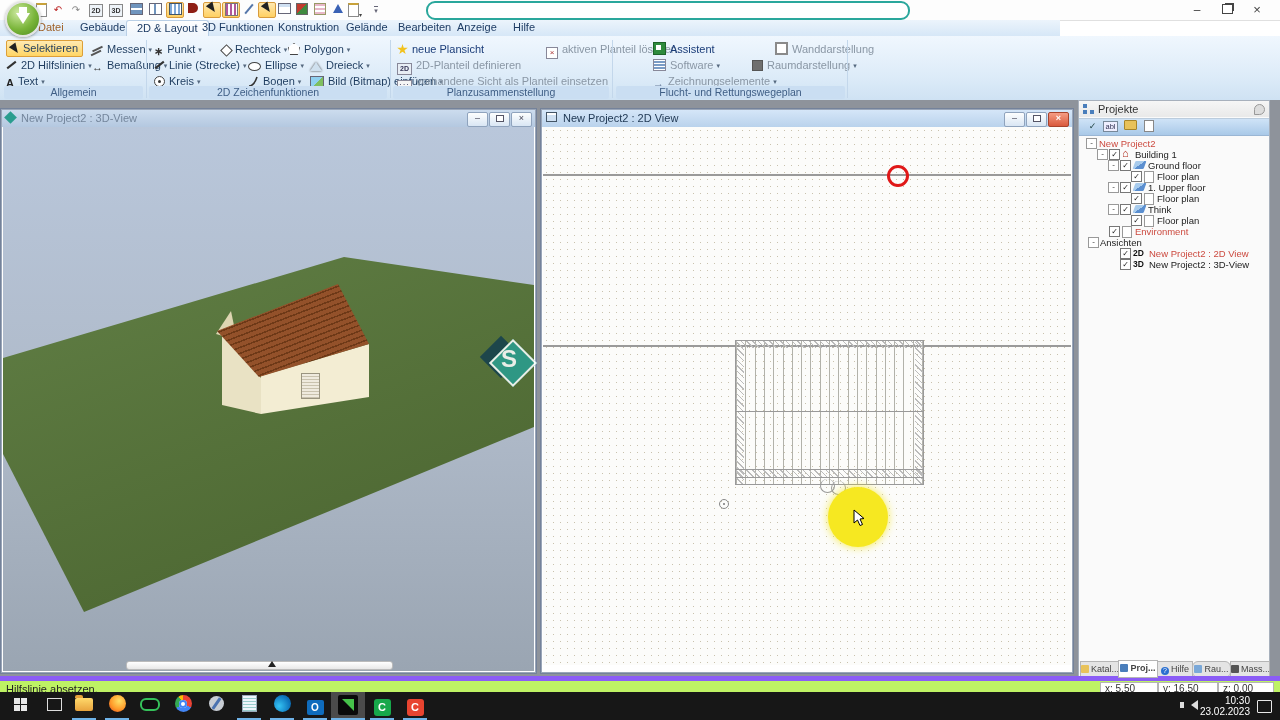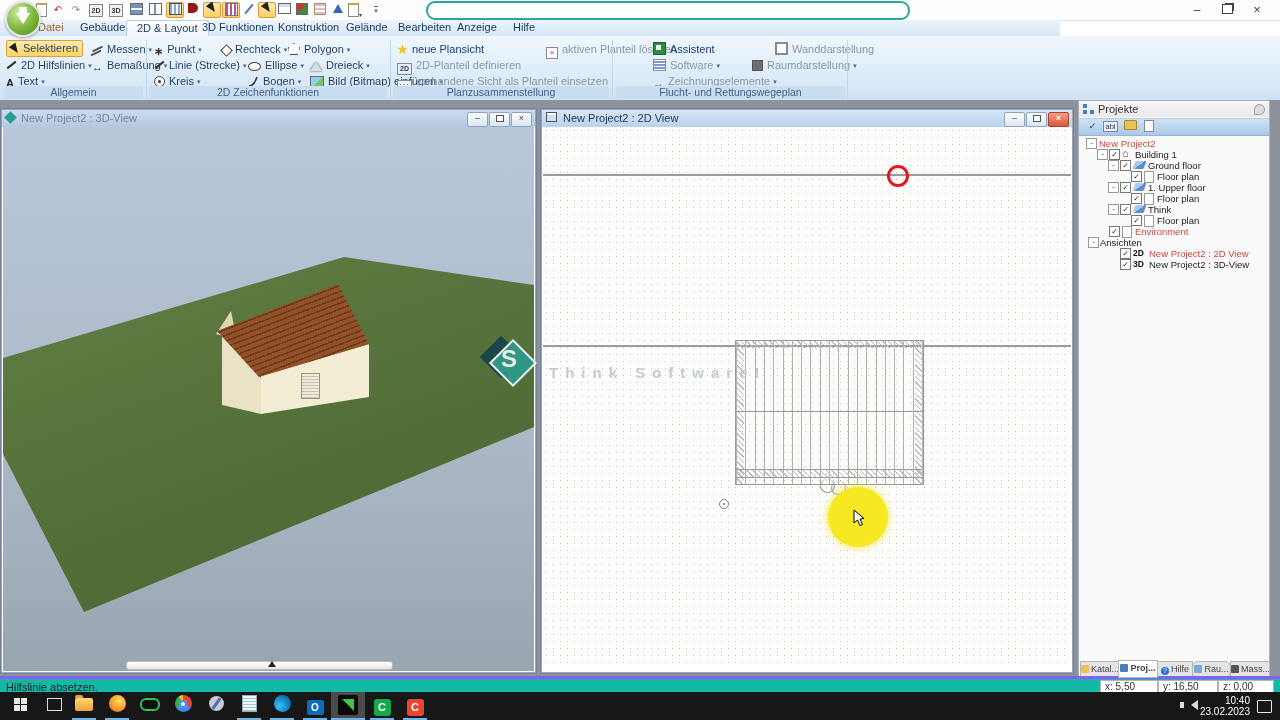--- a/index.html
+++ b/index.html
@@ -133,21 +133,21 @@
   .tcb{position:absolute;width:9px;height:9px;border:1px solid #777;background:#fff;font-size:8px;line-height:9px;text-align:center;color:#222;top:0;}
   .tico-house{position:absolute;top:-1px;font-size:11px;color:#b03020;font-weight:bold;}
   .tico-floor{position:absolute;top:1px;width:11px;height:8px;background:linear-gradient(135deg,#a8cbec 50%,#5b8fd0 50%);transform:skewX(-20deg);border-radius:1px;}
   .tico-page{position:absolute;top:0;width:8px;height:10px;background:#fff;border:1px solid #999;}
   .tbadge{position:absolute;top:0;font-size:8.5px;font-weight:bold;color:#111;}
   .tred{color:#cc4a3f;}
   .ptab{position:absolute;top:560px;height:15px;font-size:9px;line-height:15px;color:#444;background:#e4e4e4;border:1px solid #b5b5b5;text-align:center;white-space:nowrap;overflow:hidden;}
   .ptab.active{background:#fff;font-weight:bold;height:16px;top:559px;z-index:2;}
   .ptico{display:inline-block;width:8px;height:8px;margin-right:2px;vertical-align:-1px;border-radius:1px;}
   
-  #statusbar{position:absolute;left:0;top:676px;width:1280px;height:16px;background:#14b8a6;border-top:3px solid #8b5cf6;font-size:11px;color:#222;}
+  #statusbar{position:absolute;left:0;top:676px;width:1280px;height:16px;background:#bef264;border-top:5px solid #8b5cf6;font-size:11px;color:#222;}
   .coordbox{position:absolute;top:1px;height:12px;line-height:12px;background:#fff;border:1px solid #b5b5b5;font-size:10px;color:#333;padding:0 4px;}
   
   #taskbar{position:absolute;left:0;top:692px;width:1280px;height:28px;background:#171717;}
   .tbi{position:absolute;top:3px;width:24px;height:22px;text-align:center;line-height:22px;}
   .ul{position:absolute;top:26px;height:2px;background:#6fb3e8;width:24px;}
   .win-logo{display:inline-block;width:13px;height:13px;background:
     linear-gradient(#e8e8e8,#e8e8e8) 0 0/6px 6px no-repeat,
     linear-gradient(#e8e8e8,#e8e8e8) 7px 0/6px 6px no-repeat,
     linear-gradient(#e8e8e8,#e8e8e8) 0 7px/6px 6px no-repeat,
     linear-gradient(#e8e8e8,#e8e8e8) 7px 7px/6px 6px no-repeat;}
@@ -309,21 +309,20 @@
         <svg style="position:absolute;left:310px;top:382px;" width="14" height="18">
           <polygon points="1,1 1,14 4.5,11 7,16.5 9.5,15.5 7,10 11,9.5" fill="#fff" stroke="#000" stroke-width="1"></polygon>
         </svg>
       </div>
     </div>
 
     <div id="watermark">
       <div class="wm-d1"></div>
       <div class="wm-d2"></div>
       <div class="wm-s">S</div>
-      <div class="wm-t2">Think Software!</div>
     </div>
 
     <div id="panel">
       <div class="phead">
         <span class="porg"></span><span>Projekte</span>
         <span class="ppin"></span>
       </div>
       <div class="ptool">
         <span class="pti" style="left:6px;color:#244;">✓</span>
         <span class="pti" style="left:24px;"><span class="ablbox">abl</span></span>
@@ -427,19 +426,19 @@
     <span class="ul" style="left:72px;"></span>
     <span class="ul" style="left:105px;"></span>
     <span class="ul" style="left:237px;"></span>
     <span class="ul" style="left:270px;"></span>
     <span class="ul" style="left:303px;"></span>
     <span class="ul" style="left:331px;width:34px;"></span>
     <span class="ul" style="left:370px;"></span>
     <span class="ul" style="left:403px;"></span>
     <span class="spk"></span>
     <div class="tray-clock">
-      <div>10:40</div>
+      <div>10:30</div>
       <div>23.02.2023</div>
     </div>
     <span class="notif-icon"></span>
   </div>
 
 </div>
 
 </body></html>

